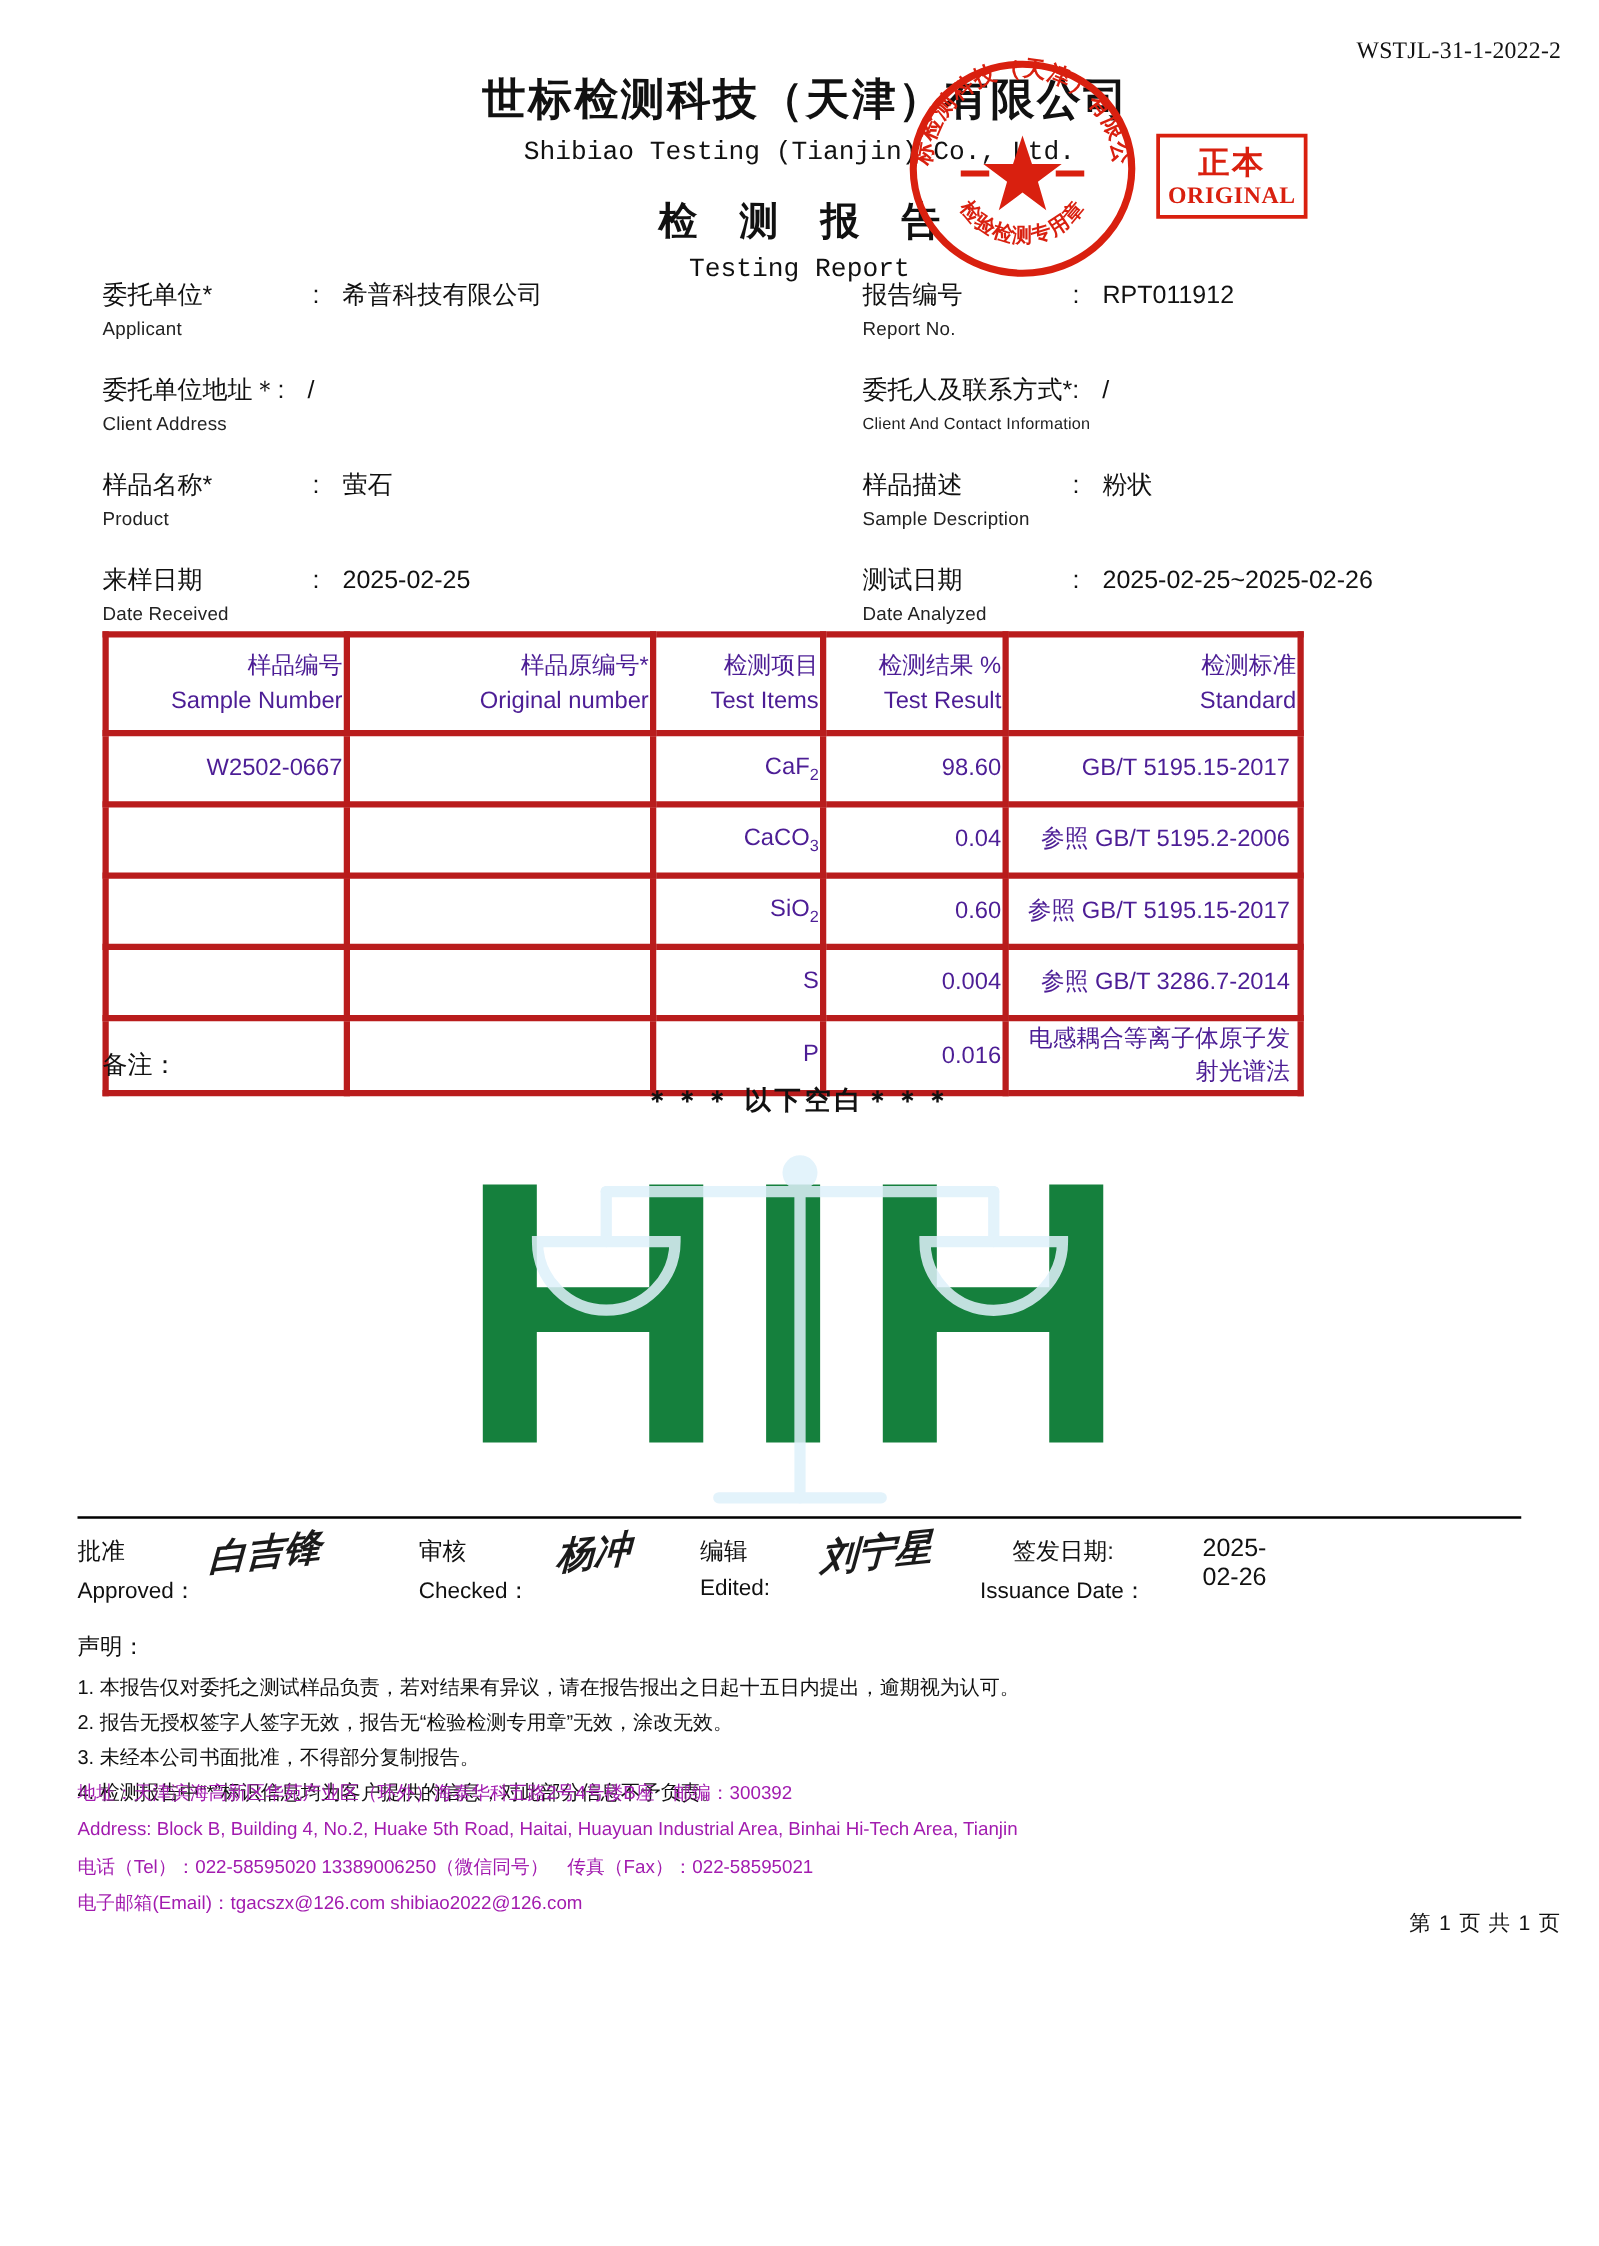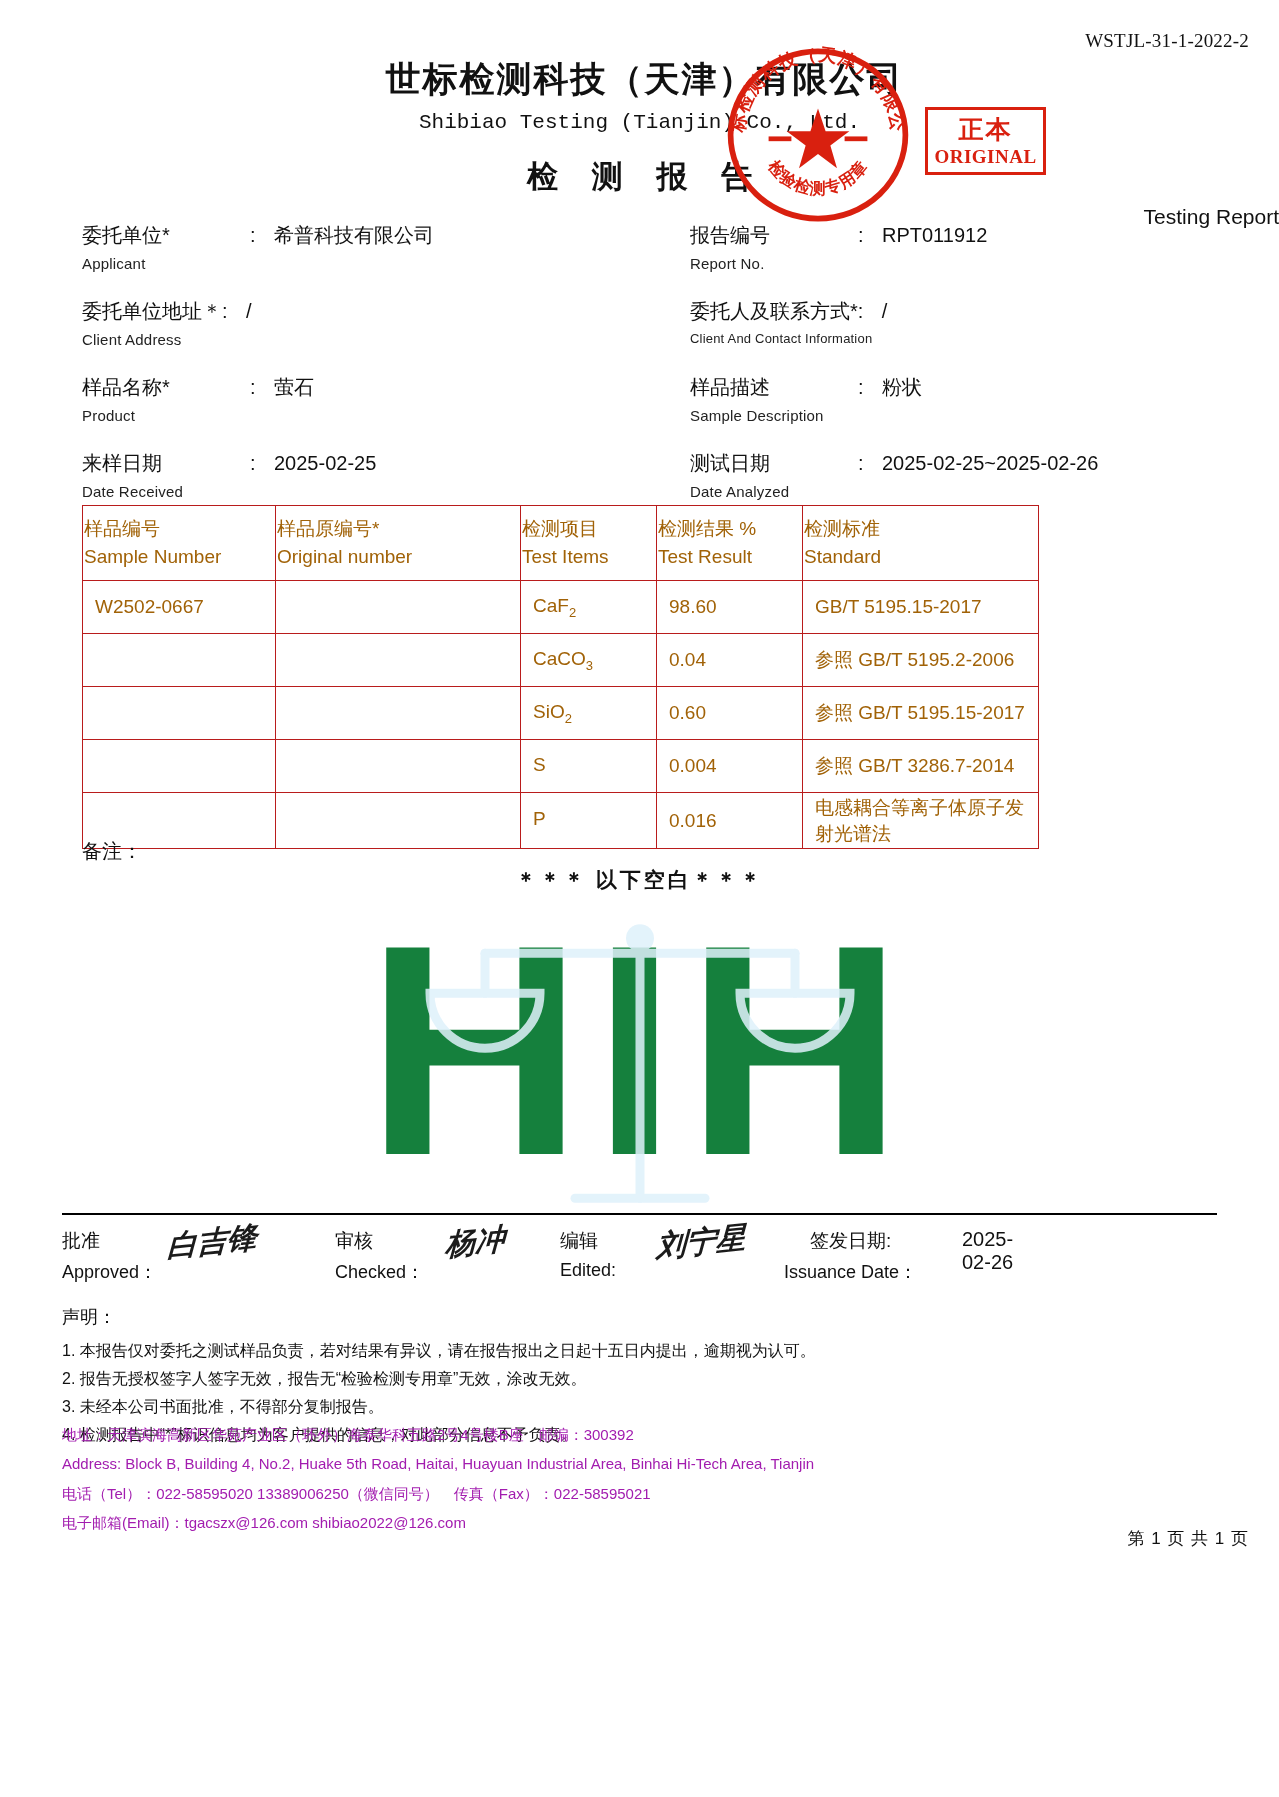--- a/index.html
+++ b/index.html
@@ -84,24 +84,23 @@
   }
   .title-cn {
     font-family: "Liberation Serif", serif;
     font-size: 31px;
     font-weight: bold;
     letter-spacing: 13px;
     margin-top: 22px;
     padding-left: 13px;
   }
   .title-en {
-    font-family: Liberation Sans, sans-serif;
+    font-family: Liberation Mono, monospace;
     font-size: 21px;
     margin-top: 7px;
-    text-align: right;
   }
 
   
   .seal {
     position: absolute;
     left: 723px;
     top: 40px;
     width: 190px;
     height: 190px;
     z-index: 3;
@@ -176,25 +175,25 @@
     top: 505px;
     width: 1112px;
   }
   table.results {
     border-collapse: collapse;
     width: 956px;
     table-layout: fixed;
   }
   table.results th,
   table.results td {
-    border: 1px solid #b91c1c;
-    text-align: left;
+    border: 5px solid #b91c1c;
+    text-align: right;
     vertical-align: middle;
     font-size: 19px;
-    color: #a16207;
+    color: #4c1d95;
   }
   table.results th {
     height: 72px;
     font-weight: normal;
     line-height: 1.45;
   }
   table.results td {
     height: 48px;
     padding-left: 12px;
   }

